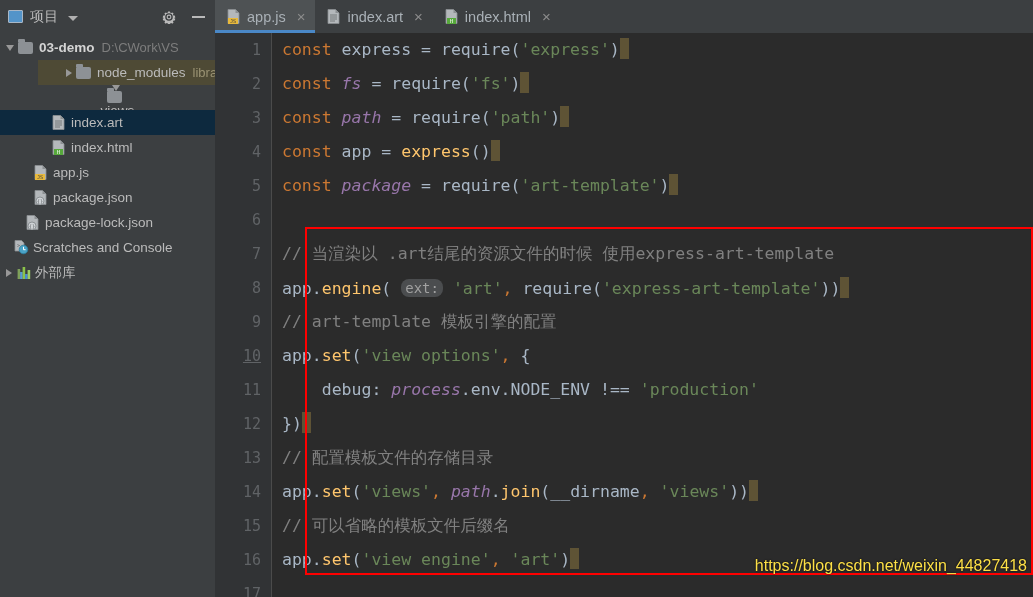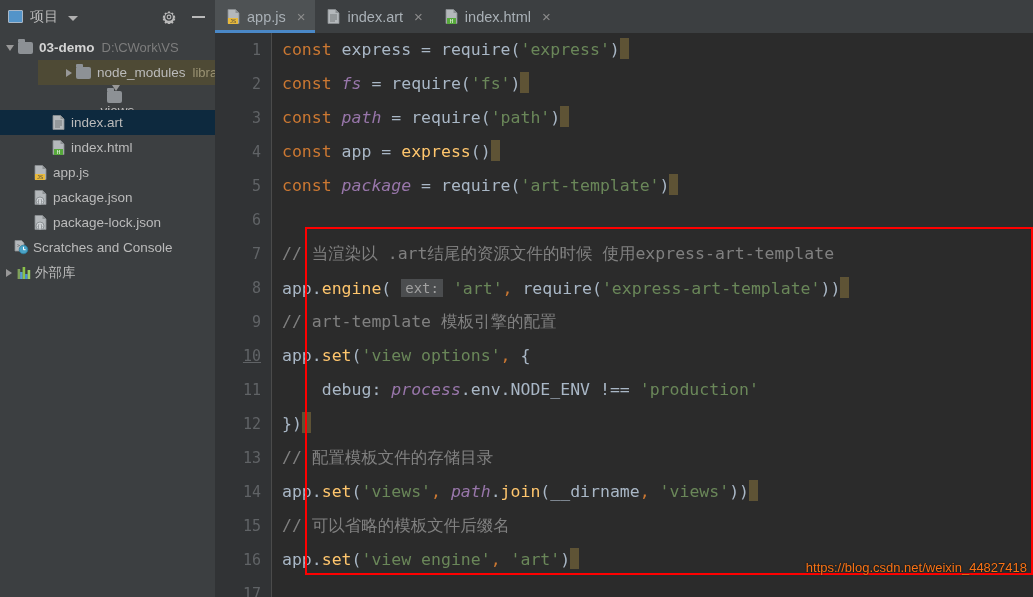--- a/index.html
+++ b/index.html
@@ -227,21 +227,21 @@
     width: 9px;
     height: 21px;
     background: #5e5335;
     vertical-align: -4px;
     margin-left: 0px;
   }
   .hint {
     background: #4b4d4f;
     color: #a1a1a1;
     font-size: 14px;
-    border-radius: 0;
+    border-radius: 8px;
     padding: 1px 4px;
     vertical-align: 1px;
   }
 
   
   .kw      { color: #cc7832; }
   .plain   { color: #a9b7c6; }
   .str     { color: #6a8759; }
   .fn      { color: #ffc66d; }
   .cmt     { color: #808080; }
@@ -256,22 +256,22 @@
   
   .annot {
     position: absolute;
     border: 2px solid #ff0000;
     pointer-events: none;
     box-sizing: border-box;
     z-index: 40;
   }
   .watermark {
     position: absolute;
-    color: #f97316;
-    font-size: 13px;
+    color: #fde047;
+    font-size: 16px;
     font-family: "Liberation Sans", sans-serif;
     z-index: 50;
     white-space: nowrap;
     text-shadow: 0 0 2px #000;
   }
 </style>
 </head>
 <body>
 
 <div id="app">
@@ -348,21 +348,21 @@
         <div class="row" style="padding-left: 24px;">
           <span class="arrow blank"></span>
           <span class="filei"><svg width="13" height="15" viewBox="0 0 13 15">
               <path d="M1 0.5 h7.5 L12 4 v10.5 H1 Z" fill="#b4b8bb" stroke="#8b8f92" stroke-width="0.8"></path>
               <path d="M8.5 0.5 L12 4 H8.5 Z" fill="#8b8f92"></path>
               <circle cx="6" cy="11" r="4" fill="#cfd3d6" stroke="#7e8386" stroke-width="0.8"></circle>
               <text x="6" y="13.2" font-size="5" fill="#5a5f62" text-anchor="middle" font-family="monospace">{}</text>
             </svg></span>
           <span class="lbl">package.json</span>
         </div>
-        <div class="row" style="padding-left: 24px; text-align: right;">
+        <div class="row" style="padding-left: 16px; text-align: right;">
           <span class="arrow blank"></span>
           <span class="filei"><svg width="13" height="15" viewBox="0 0 13 15">
               <path d="M1 0.5 h7.5 L12 4 v10.5 H1 Z" fill="#b4b8bb" stroke="#8b8f92" stroke-width="0.8"></path>
               <path d="M8.5 0.5 L12 4 H8.5 Z" fill="#8b8f92"></path>
               <circle cx="6" cy="11" r="4" fill="#cfd3d6" stroke="#7e8386" stroke-width="0.8"></circle>
               <text x="6" y="13.2" font-size="5" fill="#5a5f62" text-anchor="middle" font-family="monospace">{}</text>
             </svg></span>
           <span class="lbl">package-lock.json</span>
         </div>
         <div class="row" style="padding-left: 4px;">

